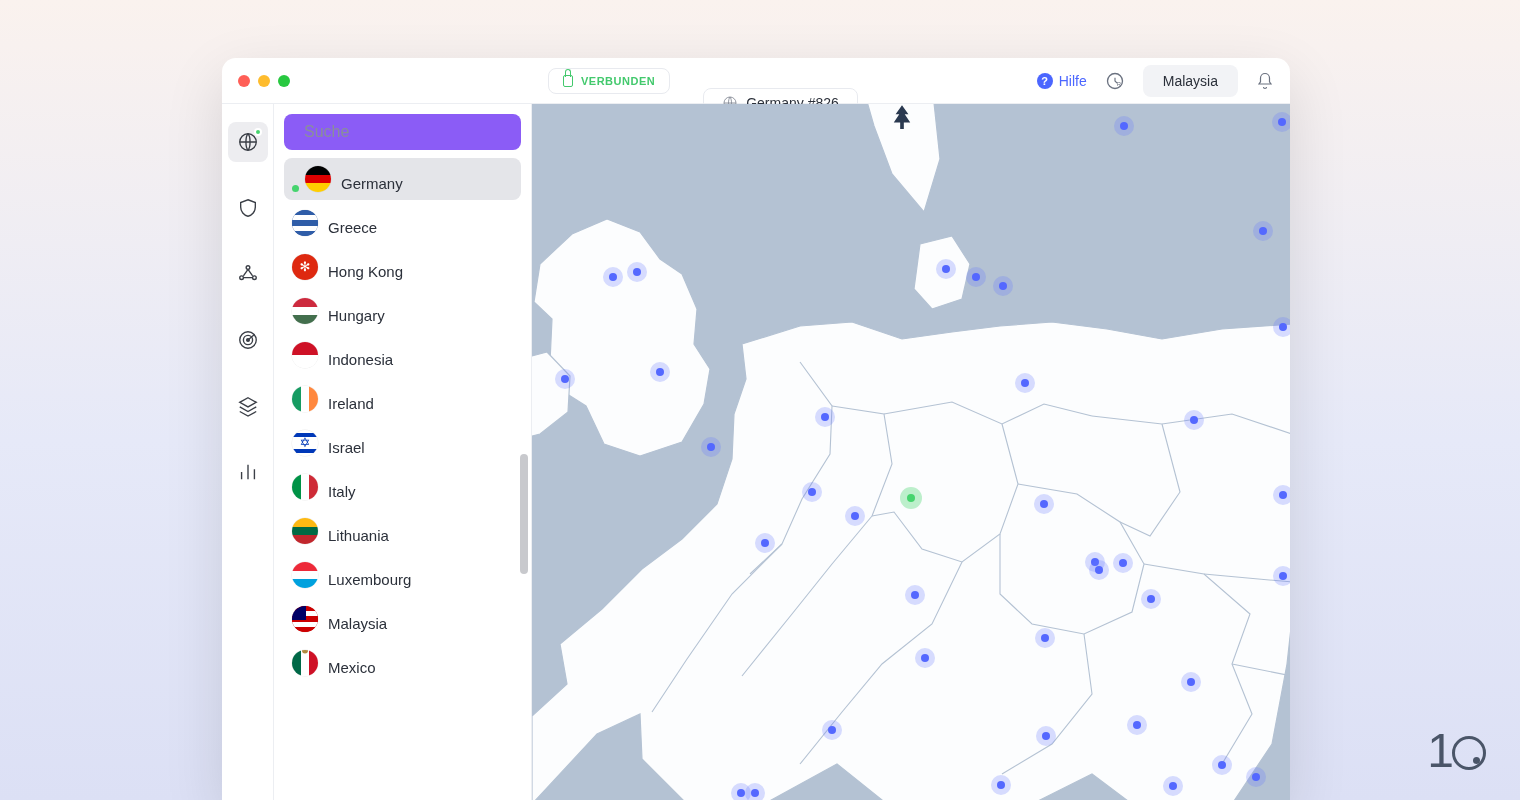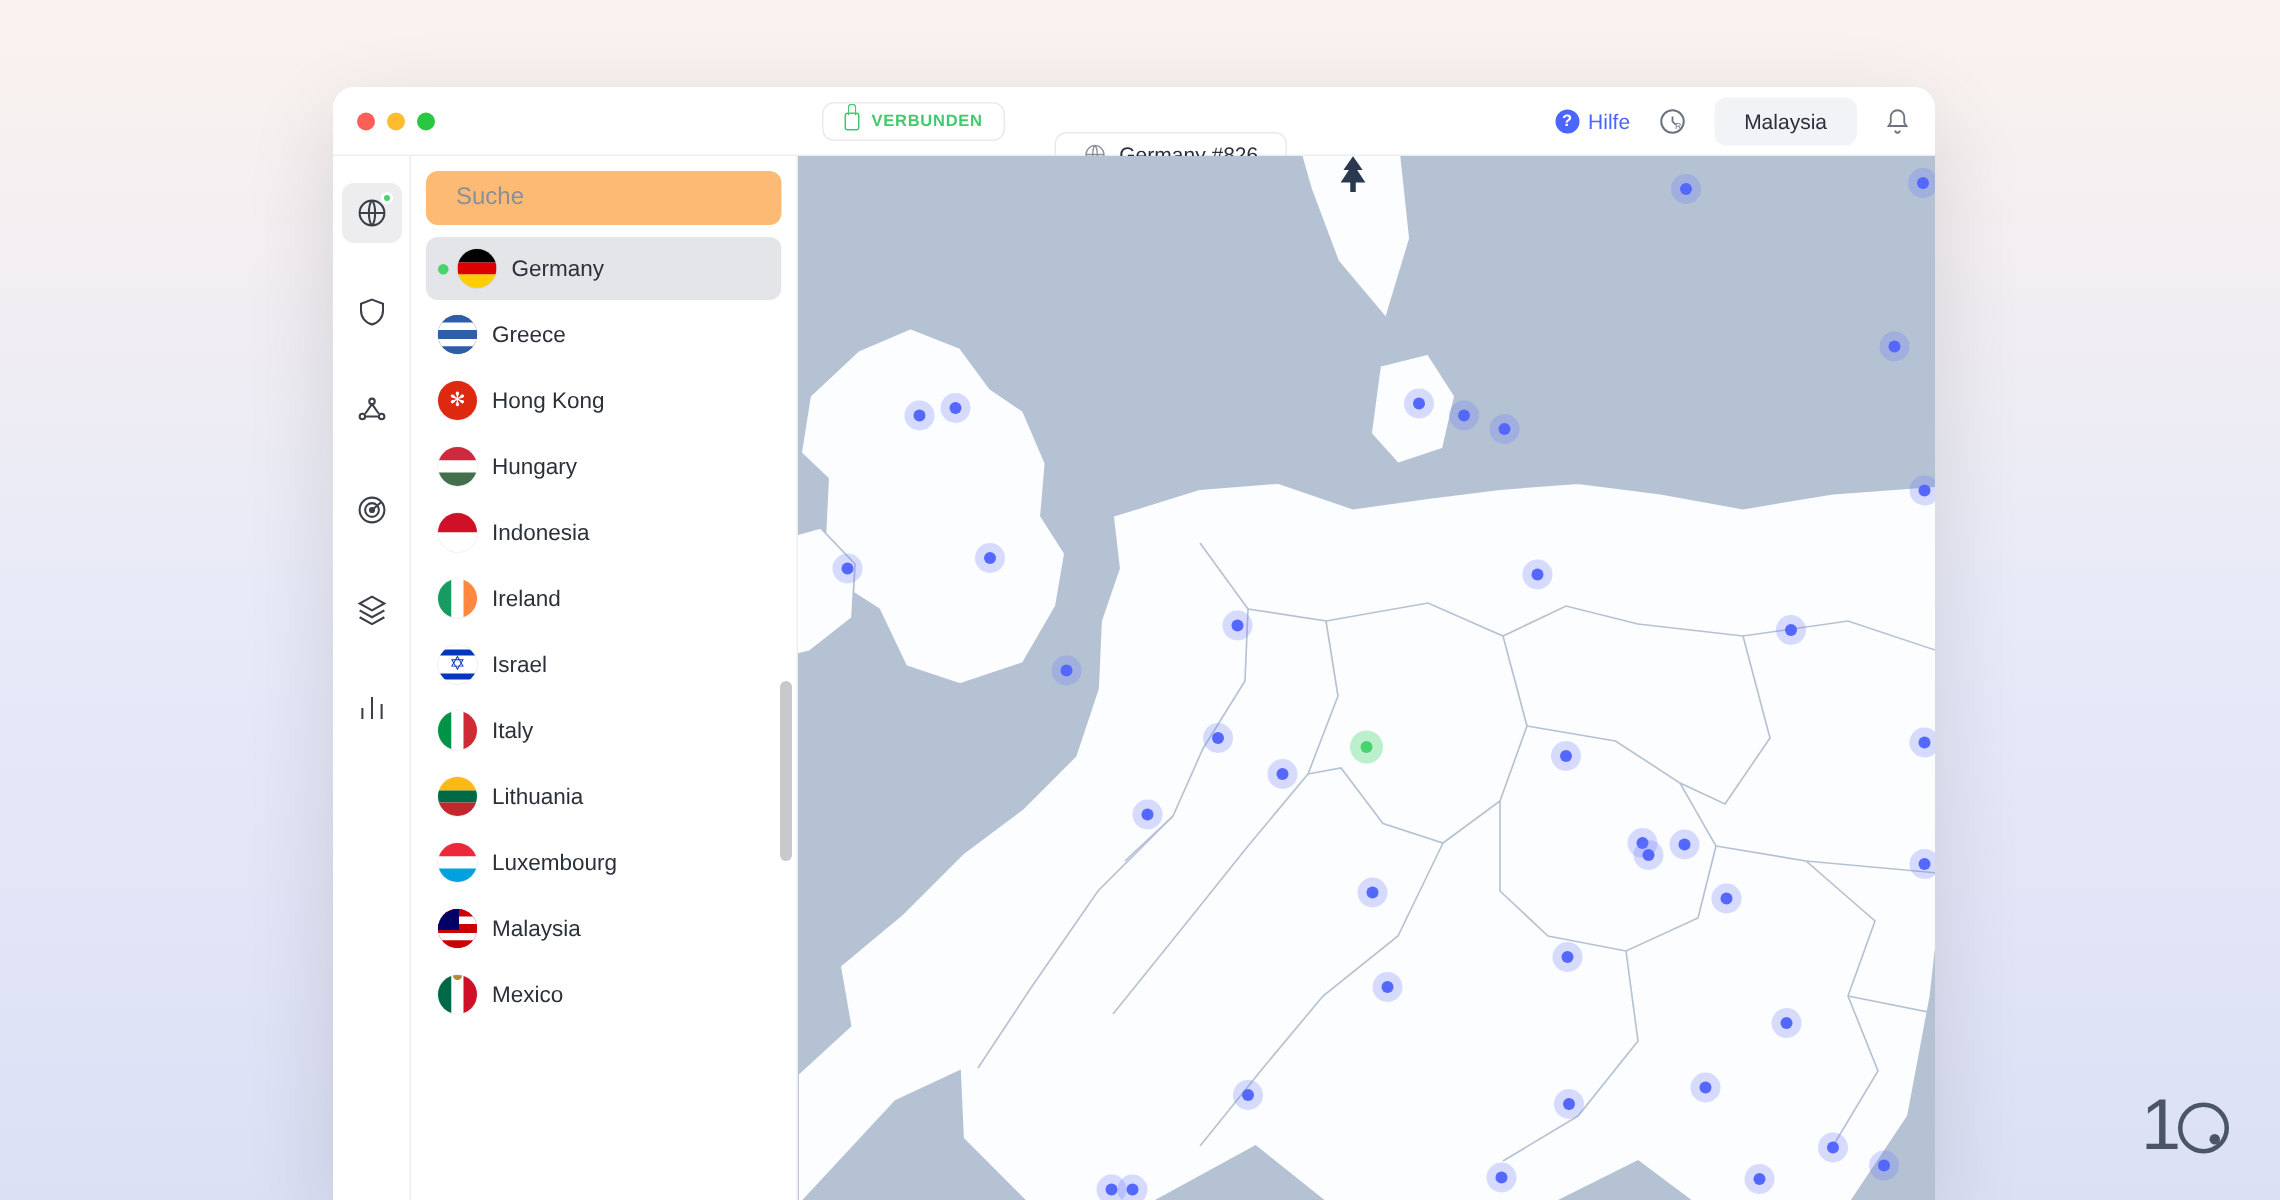--- a/index.html
+++ b/index.html
@@ -61,26 +61,26 @@
 .disconnect{background:#f2f3f6;padding:8px 20px;border-radius:8px;font-size:14px;color:#2b303a;font-weight:500}
 .bell{width:18px;height:18px}
 .bell svg{stroke:#6b7280;fill:none;stroke-width:1.6}
 .body{flex:1;display:flex;overflow:hidden}
 .rail{width:52px;border-right:1px solid #eceef2;display:flex;flex-direction:column;align-items:center;gap:26px;padding-top:18px}
 .rail-item{width:40px;height:40px;display:flex;align-items:center;justify-content:center;border-radius:8px;position:relative}
 .rail-item.active{background:#ededf0}
 .rail-item svg{width:22px;height:22px;stroke:#3b3f47;fill:none;stroke-width:1.5}
 .rail .globe-dot{position:absolute;top:6px;right:6px;width:8px;height:8px;border-radius:50%;background:#46d46e;border:2px solid #fff}
 .listcol{width:258px;border-right:1px solid #eceef2;display:flex;flex-direction:column;padding:10px 10px 0;position:relative}
-.search{display:flex;align-items:flex-start;gap:8px;background:#fdba74;border-radius:8px;padding:9px 12px;color:#8a8f9a}
+.search{display:flex;align-items:flex-start;gap:8px;background:#8b5cf6;border-radius:8px;padding:9px 12px;color:#8a8f9a}
 .search svg{width:16px;height:16px;stroke:#8a8f9a;fill:none;stroke-width:2}
 .search input{border:none;background:transparent;outline:none;font-size:16px;flex:1;color:#2b303a}
 .search input::placeholder{color:#8a8f9a}
 .countries{margin-top:8px;display:flex;flex-direction:column;gap:2px;overflow:hidden}
-.country{display:flex;align-items:center;gap:10px;padding:8px;border-radius:8px;font-size:15px;color:#2b303a;position:relative}
+.country{display:flex;align-items:flex-end;gap:10px;padding:8px;border-radius:8px;font-size:15px;color:#2b303a;position:relative}
 .country.selected{background:#e4e5e9}
 .country.selected::before{content:"";width:7px;height:7px;background:#46d46e;border-radius:50%;margin-right:-4px}
 .flag{width:26px;height:26px;border-radius:50%;flex:0 0 26px;overflow:hidden;position:relative;box-shadow:0 0 0 .5px rgba(0,0,0,.08)}
 .flag.tricolor-h .a,.flag.tricolor-h .b,.flag.tricolor-h .c{position:absolute;left:0;right:0;height:33.34%}
 .flag.tricolor-h .a{top:0}.flag.tricolor-h .b{top:33.33%}.flag.tricolor-h .c{top:66.66%}
 .flag.tricolor-v .a,.flag.tricolor-v .b,.flag.tricolor-v .c{position:absolute;top:0;bottom:0;width:33.34%}
 .flag.tricolor-v .a{left:0}.flag.tricolor-v .b{left:33.33%}.flag.tricolor-v .c{left:66.66%}
 .flag.bicolor-h .a,.flag.bicolor-h .b{position:absolute;left:0;right:0;height:50%}
 .flag.bicolor-h .a{top:0}.flag.bicolor-h .b{top:50%}
 .flag.solid{display:flex;align-items:center;justify-content:center}

